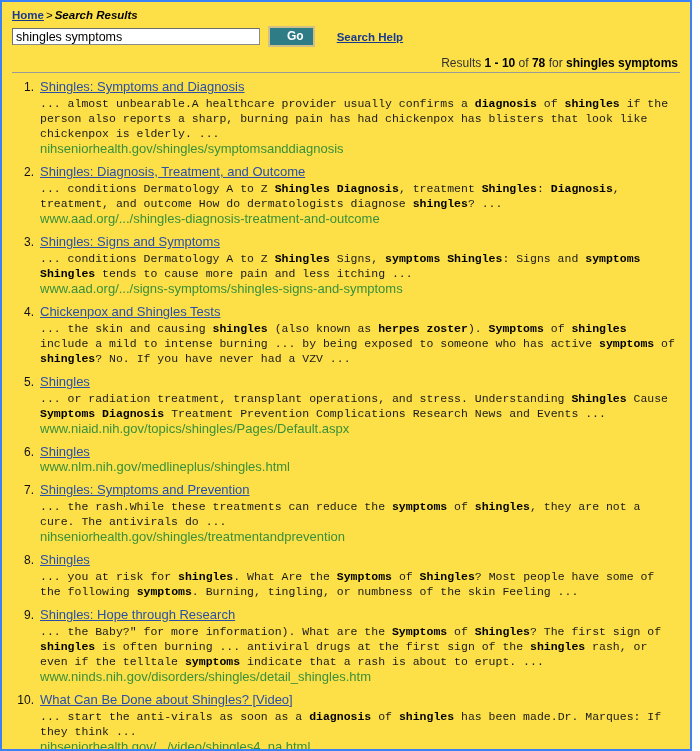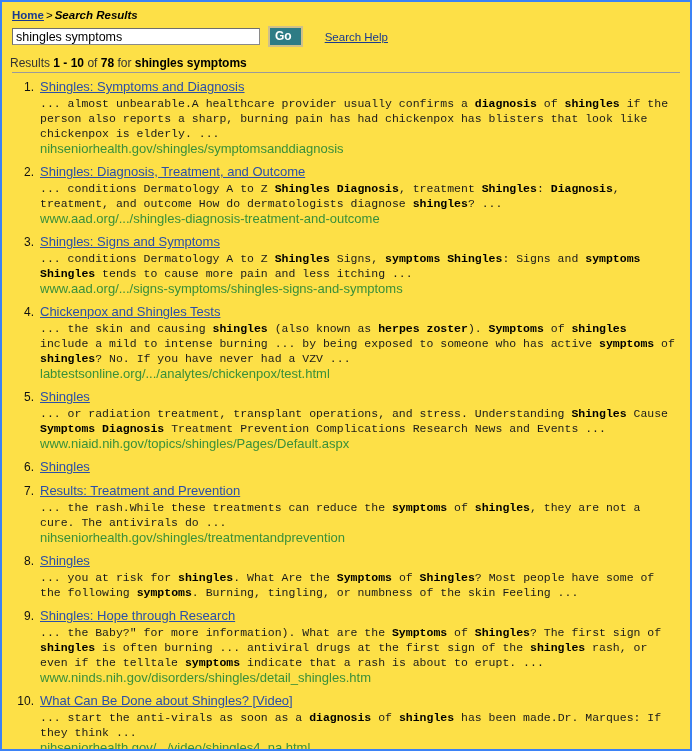--- a/index.html
+++ b/index.html
@@ -69,36 +69,36 @@
     outline: none;
   }
   .go-button {
     margin-left: 8px;
     background: #2e7c85;
     color: #ffffff;
     font-family: "Liberation Sans", sans-serif;
     font-size: 12px;
     font-weight: bold;
     border: 2px solid #cfc08a;
-    padding: 1px 9px 2px 5px;
+    padding: 1px 9px 2px 17px;
     line-height: 14px;
     cursor: pointer;
   }
   .search-help {
     margin-left: 22px;
     color: #1a3a8f;
-    font-weight: normal;
+    font-weight: bold;
     font-size: 11.5px;
     text-decoration: underline;
     cursor: pointer;
   }
 
   
   .results-summary {
-    text-align: left;
+    text-align: right;
     font-size: 12px;
     color: #333;
     margin: 9px 4px 2px 0;
   }
   .results-summary b { color: #000; }
   .rule {
     border: 0;
     border-top: 1px solid #9a9a9a;
     margin: 0 2px 6px 2px;
     height: 0;
@@ -185,35 +185,35 @@
         <li>
           <span class="rank">3.</span>
           <div><a class="result-title" href="#">Shingles: Signs and Symptoms</a></div>
           <div class="snippet">... conditions Dermatology A to Z <b>Shingles</b> Signs, <b>symptoms Shingles</b>: Signs and <b>symptoms Shingles</b> tends to cause more pain and less itching ...</div>
           <div class="url">www.aad.org/.../signs-symptoms/shingles-signs-and-symptoms</div>
         </li>
         <li>
           <span class="rank">4.</span>
           <div><a class="result-title" href="#">Chickenpox and Shingles Tests</a></div>
           <div class="snippet">... the skin and causing <b>shingles</b> (also known as <b>herpes zoster</b>). <b>Symptoms</b> of <b>shingles</b> include a mild to intense burning ... by being exposed to someone who has active <b>symptoms</b> of <b>shingles</b>? No. If you have never had a VZV ...</div>
-          <div class="url">labtestsonline.org/.../analytes/chickenpox/test.html</div>
         </li>
         <li>
           <span class="rank">5.</span>
           <div><a class="result-title" href="#">Shingles</a></div>
           <div class="snippet">... or radiation treatment, transplant operations, and stress. Understanding <b>Shingles</b> Cause <b>Symptoms Diagnosis</b> Treatment Prevention Complications Research News and Events ...</div>
           <div class="url">www.niaid.nih.gov/topics/shingles/Pages/Default.aspx</div>
         </li>
         <li>
           <span class="rank">6.</span>
           <div><a class="result-title" href="#">Shingles</a></div>
+          <div class="url">www.nlm.nih.gov/medlineplus/shingles.html</div>
         </li>
         <li>
           <span class="rank">7.</span>
-          <div><a class="result-title" href="#">Results: Treatment and Prevention</a></div>
+          <div><a class="result-title" href="#">Shingles: Symptoms and Prevention</a></div>
           <div class="snippet">... the rash.While these treatments can reduce the <b>symptoms</b> of <b>shingles</b>, they are not a cure. The antivirals do ...</div>
           <div class="url">nihseniorhealth.gov/shingles/treatmentandprevention</div>
         </li>
         <li>
           <span class="rank">8.</span>
           <div><a class="result-title" href="#">Shingles</a></div>
           <div class="snippet">... you at risk for <b>shingles</b>. What Are the <b>Symptoms</b> of <b>Shingles</b>? Most people have some of the following <b>symptoms</b>. Burning, tingling, or numbness of the skin Feeling ...</div>
         </li>
         <li>
           <span class="rank">9.</span>

